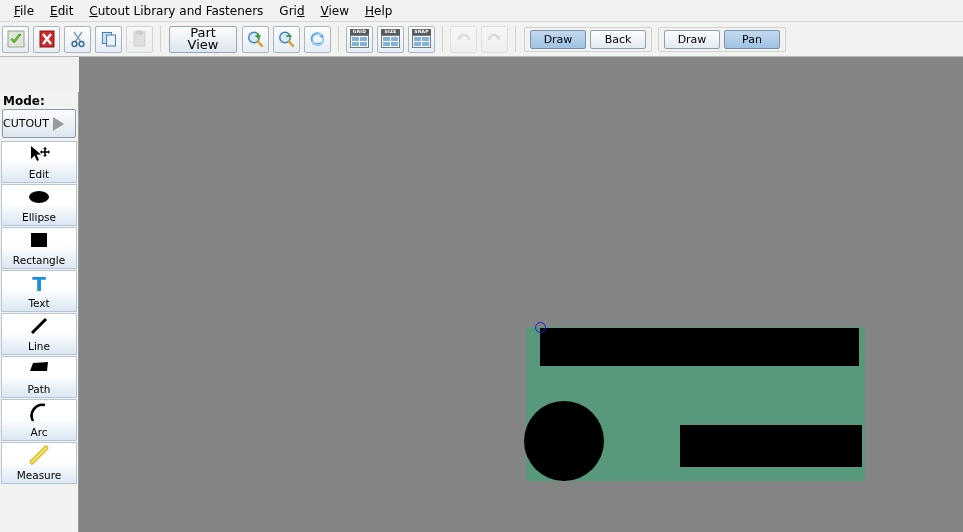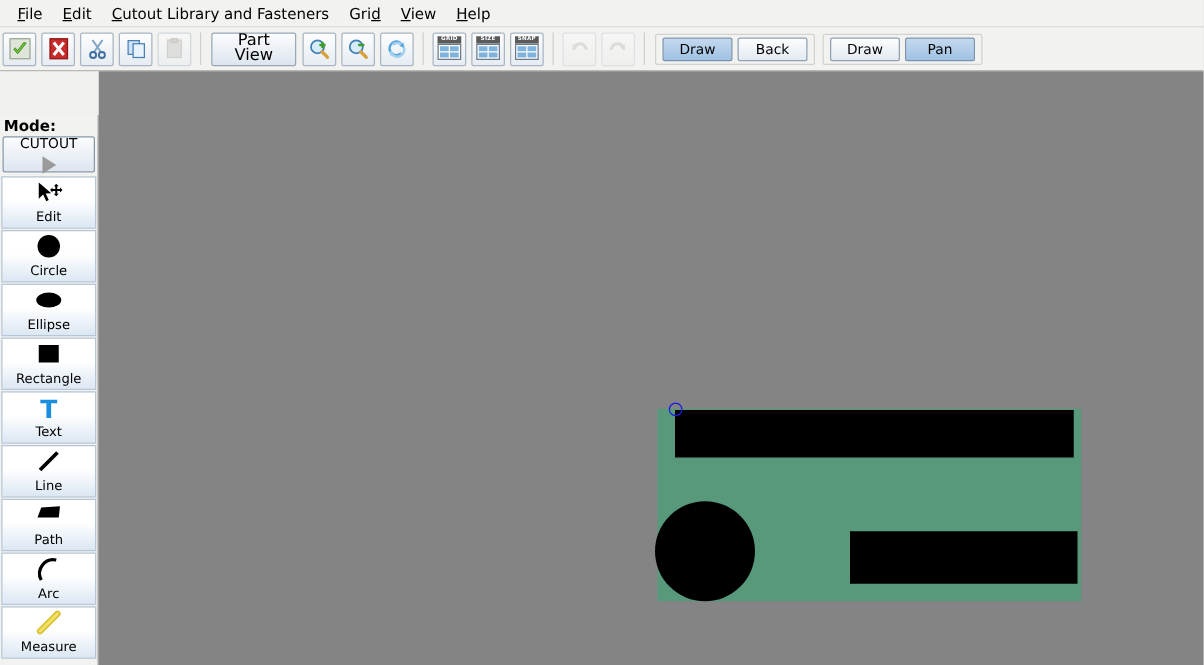--- a/index.html
+++ b/index.html
@@ -100,22 +100,22 @@
   }
   .modelabel {
     font-size: 12px; font-weight: bold; color: #000;
     padding: 2px 0 2px 3px; height: 16px; box-sizing: border-box;
     background: #f2f2f0;
   }
   .modebtn {
     margin: 1px 2px 3px 2px; height: 29px;
     border: 1px solid #8a9aaa; border-radius: 2px;
     background: linear-gradient(#fbfcfd,#dde6ef);
-    display: flex; align-items: center; justify-content: center;
-    gap: 4px; box-sizing: border-box; flex-direction: column;
+    display: flex; align-items: center; 
+    gap: 4px; box-sizing: border-box;
   }
   .modebtn span.t { font-size: 11px; color: #000; }
   .tri {
     width: 0; height: 0; border-left: 11px solid #9a9a9a;
     border-top: 7px solid transparent; border-bottom: 7px solid transparent;
   }
 
   .tool {
     height: 42px; margin: 0 1px 1px 1px;
     border: 1px solid #b6c6d6;
@@ -312,28 +312,20 @@
               <path d="M5 3 L5 16 L8.5 12.5 L11 18 L13 17 L10.6 11.8 L15 11.5 Z" fill="#000"></path>
               <path d="M19 5 v8 M15 9 h8" stroke="#000" stroke-width="1.6"></path>
               <path d="M19 4 l2 2 h-4 z M19 14 l2 -2 h-4 z M14 9 l2 -2 v4 z M24 9 l-2 -2 v4 z" fill="#000"></path>
             </svg>
           </div>
           <div class="lbl">Edit</div>
         </div>
         <div class="tool">
           <div class="ico">
             <svg width="26" height="24" viewBox="0 0 26 24">
-              <circle cx="13" cy="11" r="9" fill="#000"></circle>
-            </svg>
-          </div>
-          <div class="lbl">Circle</div>
-        </div>
-        <div class="tool">
-          <div class="ico">
-            <svg width="26" height="24" viewBox="0 0 26 24">
               <ellipse cx="13" cy="11" rx="10" ry="6" fill="#000"></ellipse>
             </svg>
           </div>
           <div class="lbl">Ellipse</div>
         </div>
         <div class="tool">
           <div class="ico">
             <svg width="26" height="24" viewBox="0 0 26 24">
               <rect x="5" y="4" width="16" height="14" fill="#000"></rect>
             </svg>

